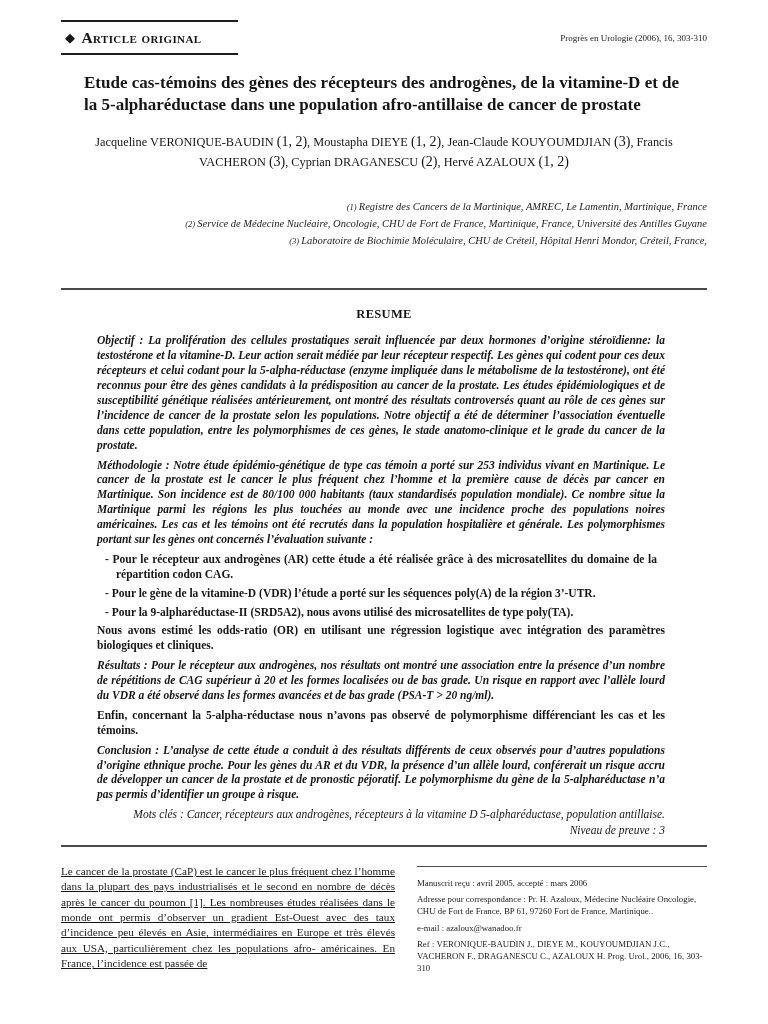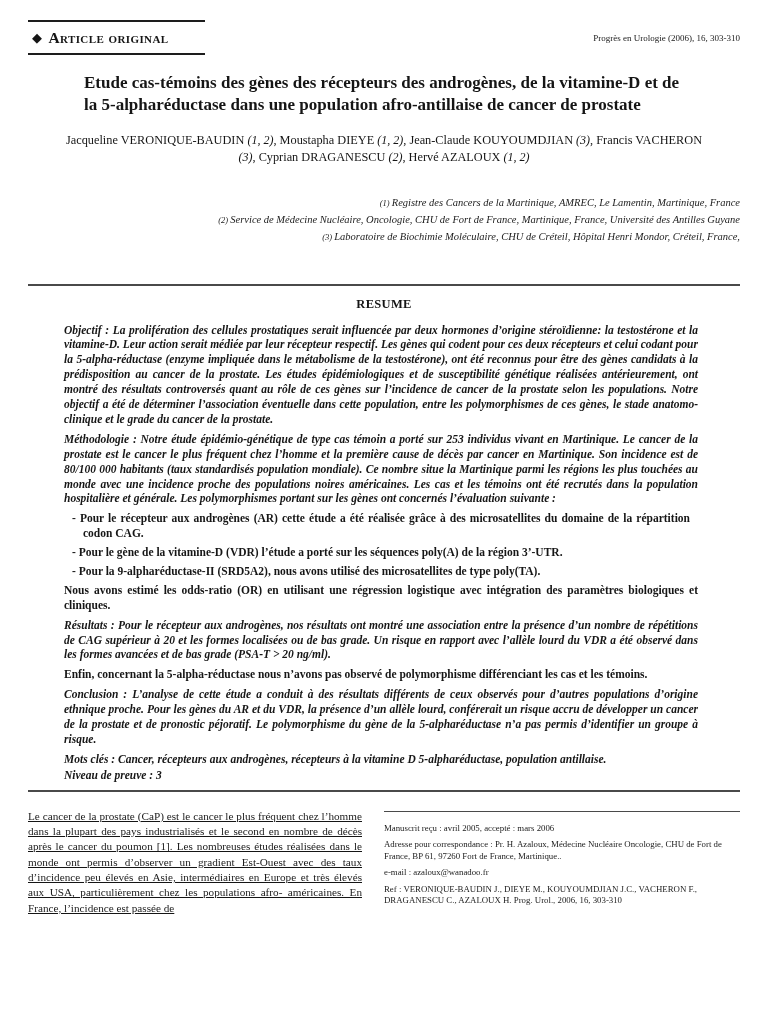--- a/index.html
+++ b/index.html
@@ -11,21 +11,21 @@
     width: 768px;
     height: 1024px;
     font-family: "Liberation Serif", "DejaVu Serif", serif;
     color: #151515;
     overflow: hidden;
   }
   .page {
     box-sizing: border-box;
     width: 768px;
     height: 1024px;
-    padding: 20px 28px 0;
+    padding: 20px 61px 0;
     position: relative;
   }
 
   
   .topbar {
     display: flex;
     justify-content: space-between;
     align-items: flex-start;
   }
   .badge-box {
@@ -62,22 +62,21 @@
     max-width: 600px;
     margin: 17px auto 0;
   }
   .authors {
     text-align: center;
     font-size: 12.3px;
     line-height: 1.4;
     margin: 16px 28px 0;
   }
   .author-ref {
-    font-size: 12px;
-    font-style: italic;
+    font-size: 14px;
   }
   .affiliations {
     text-align: right;
     font-style: italic;
     font-size: 10.5px;
     line-height: 1.62;
     margin-top: 27px;
     color: #1b1b1b;
   }
   .aff-num {
@@ -93,21 +92,21 @@
   }
   .rule-top { margin-top: 39px; }
   .rule-bottom { margin-top: 7px; }
 
   
   .resume-heading {
     text-align: center;
     font-size: 12.5px;
     font-weight: bold;
     letter-spacing: 0.3px;
-    margin: 11px 0 11px;
+    margin: 17px 0 11px;
   }
   .abstract-body {
     margin: 0 42px 0 36px;
   }
   .abs-p {
     font-size: 11.5px;
     font-weight: bold;
     line-height: 1.295;
     text-align: justify;
     margin: 0 0 5px;
@@ -115,24 +114,24 @@
   }
   .abs-lead {
     font-style: italic;
   }
   .abs-bullet {
     margin: 0 8px 4px;
     padding-left: 11px;
     text-indent: -11px;
   }
   .abs-italic {
-    font-weight: bold;
+    font-weight: normal;
     font-style: italic;
     margin: 0 0 1px;
-    text-align: left;
+    text-align: right;
   }
 
   
   .columns {
     display: flex;
     gap: 22px;
     margin-top: 17px;
   }
   .col-left {
     width: 334px;

